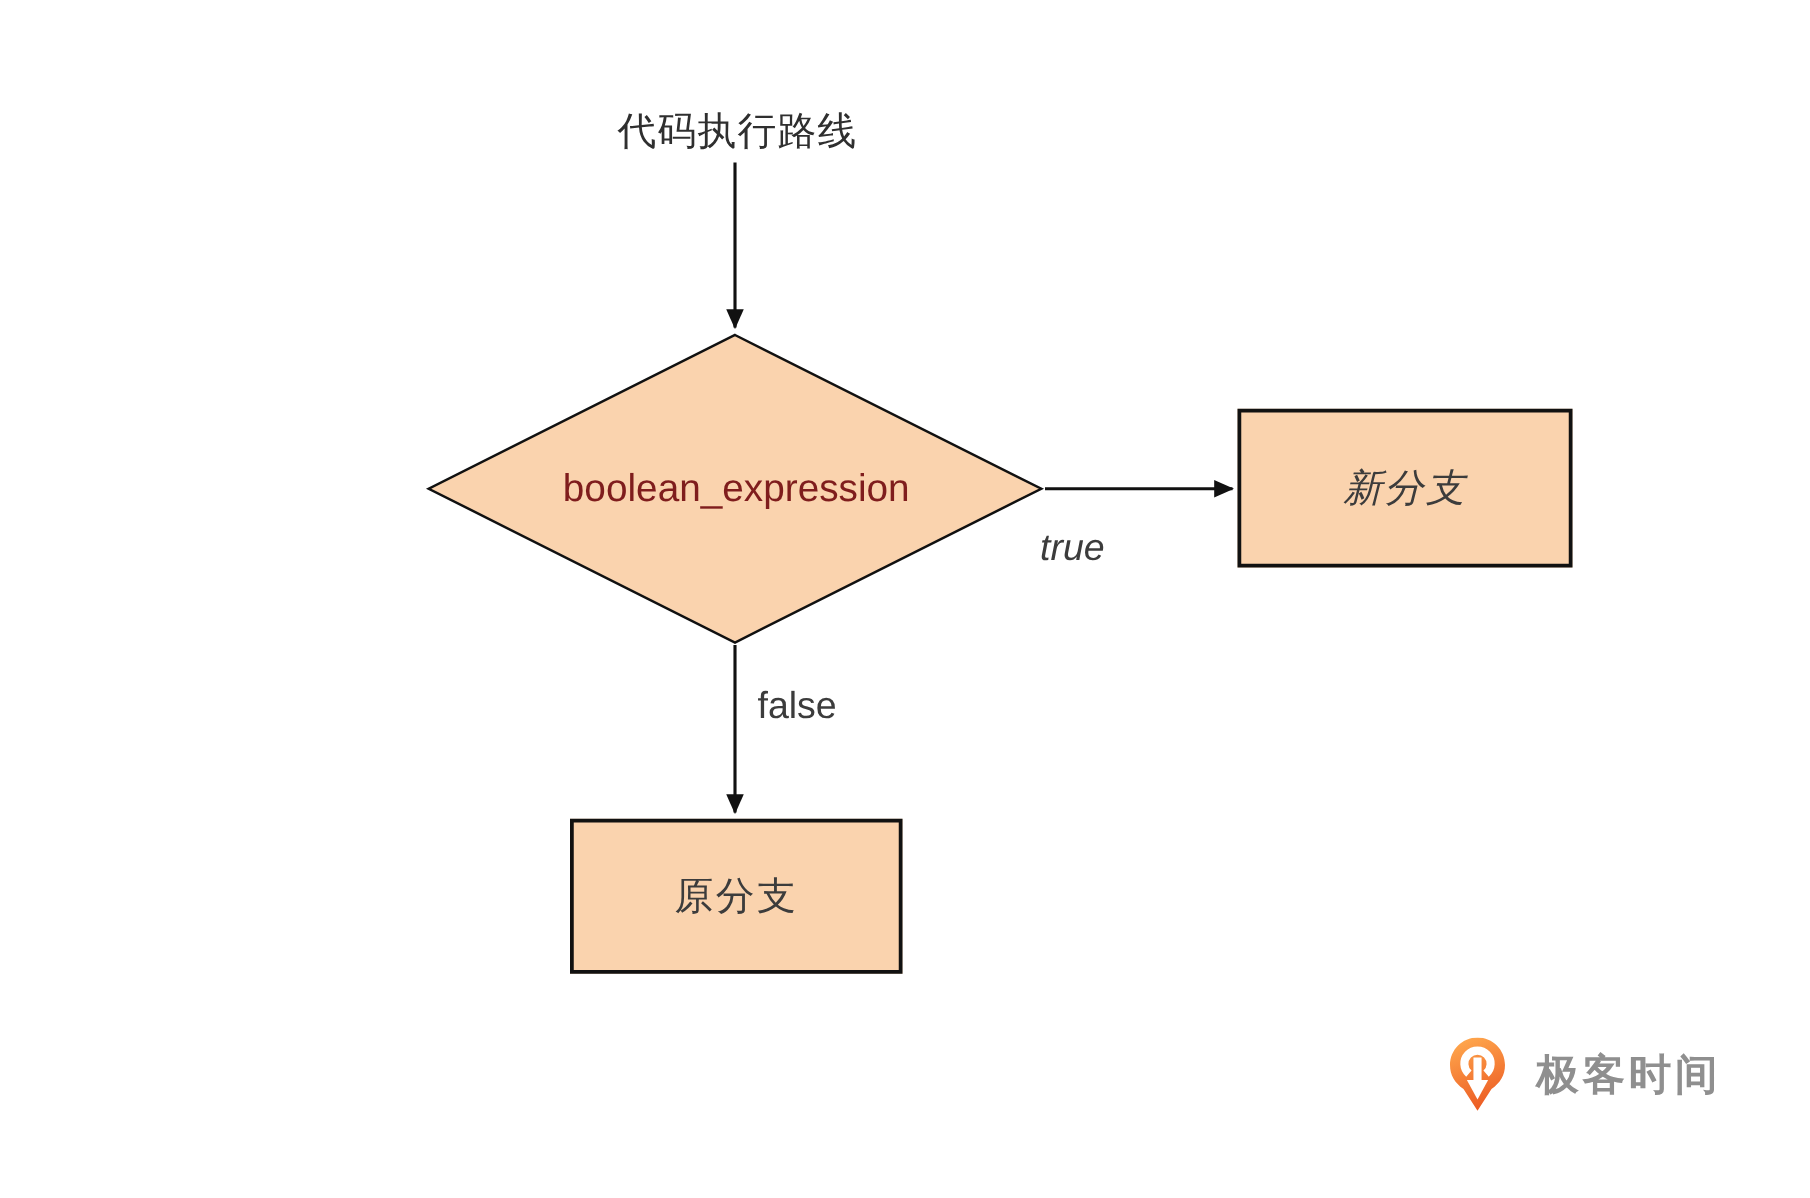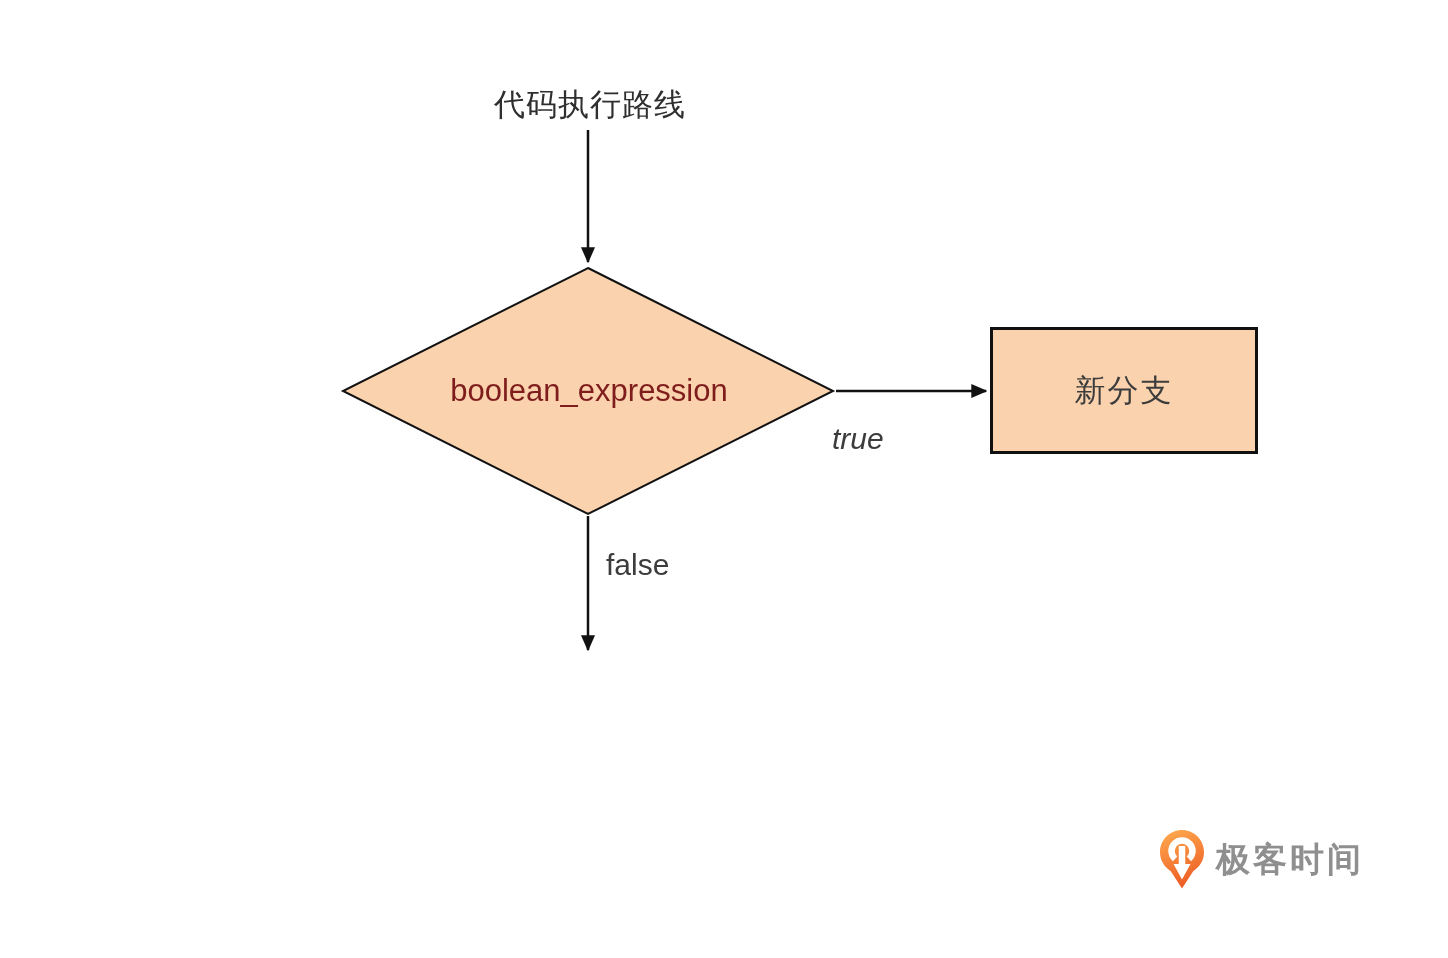--- a/index.html
+++ b/index.html
@@ -66,20 +66,21 @@
     justify-content: center;
     font-size: 31px;
     color: #3c3c3c;
     letter-spacing: 2px;
   }
   .node-box.true-node {
     left: 950px;
     top: 327px;
     width: 268px;
     height: 127px;
+    font-style: italic;
   }
   .node-box.false-node {
     left: 416px;
     top: 655px;
     width: 266px;
     height: 124px;
   }
   .edge-label {
     position: absolute;
     font-size: 30px;
@@ -94,21 +95,21 @@
   .edge-label.false-label {
     left: 566px;
     top: 548px;
   }
   .logo {
     position: absolute;
     left: 1120px;
     top: 830px;
     display: flex;
     align-items: center;
-    gap: 12px;
+    gap: 25px;
   }
   .logo-text {
     font-size: 34px;
     color: #8F8F8F;
     letter-spacing: 3px;
     font-weight: bold;
     white-space: nowrap;
   }
 </style>
 </head>
@@ -133,20 +134,23 @@
   <div class="decision-label">boolean_expression</div>
 
   <div class="edge-label true-label">true</div>
 
   <div class="edge-label false-label">false</div>
 
   <div class="node-box true-node">
     <span>新分支</span>
   </div>
 
+  <div class="node-box false-node">
+    <span>原分支</span>
+  </div>
 
   <div class="logo">
     <svg width="44" height="60" viewBox="0 0 44 60" xmlns="http://www.w3.org/2000/svg">
       <defs>
         <linearGradient id="pinGradient" x1="0.2" y1="0" x2="0.5" y2="1">
           <stop offset="0" stop-color="#FFA94E"></stop>
           <stop offset="1" stop-color="#EC5B23"></stop>
         </linearGradient>
       </defs>
       <path d="M22,0 C34.15,0 44,9.85 44,22 C44,30.2 40.2,36.3 33.2,41.2 L22,58.5 L10.8,41.2 C3.8,36.3 0,30.2 0,22 C0,9.85 9.85,0 22,0 Z" fill="url(#pinGradient)"></path>

